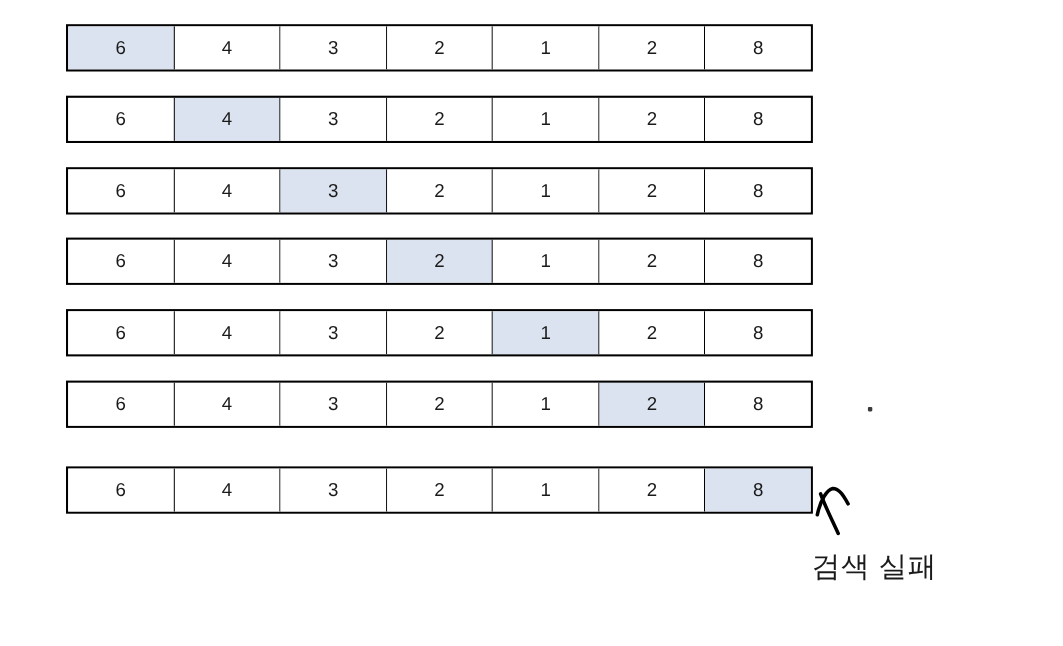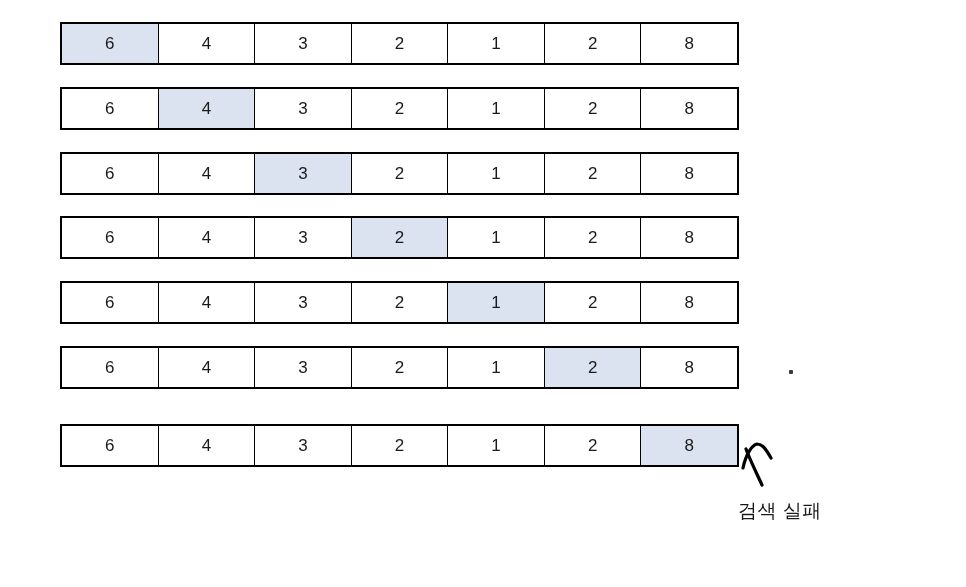--- a/index.html
+++ b/index.html
@@ -59,21 +59,21 @@
     left: 735px;
     top: 440px;
     width: 60px;
     height: 60px;
   }
 
   .annotation-label {
     position: absolute;
     left: 738px;
     top: 498px;
-    font-size: 19px;
+    font-size: 26px;
     letter-spacing: 0.5px;
     color: #1a1a1a;
     white-space: nowrap;
   }
 
   .stray-dot {
     position: absolute;
     left: 789px;
     top: 370px;
     width: 4px;

